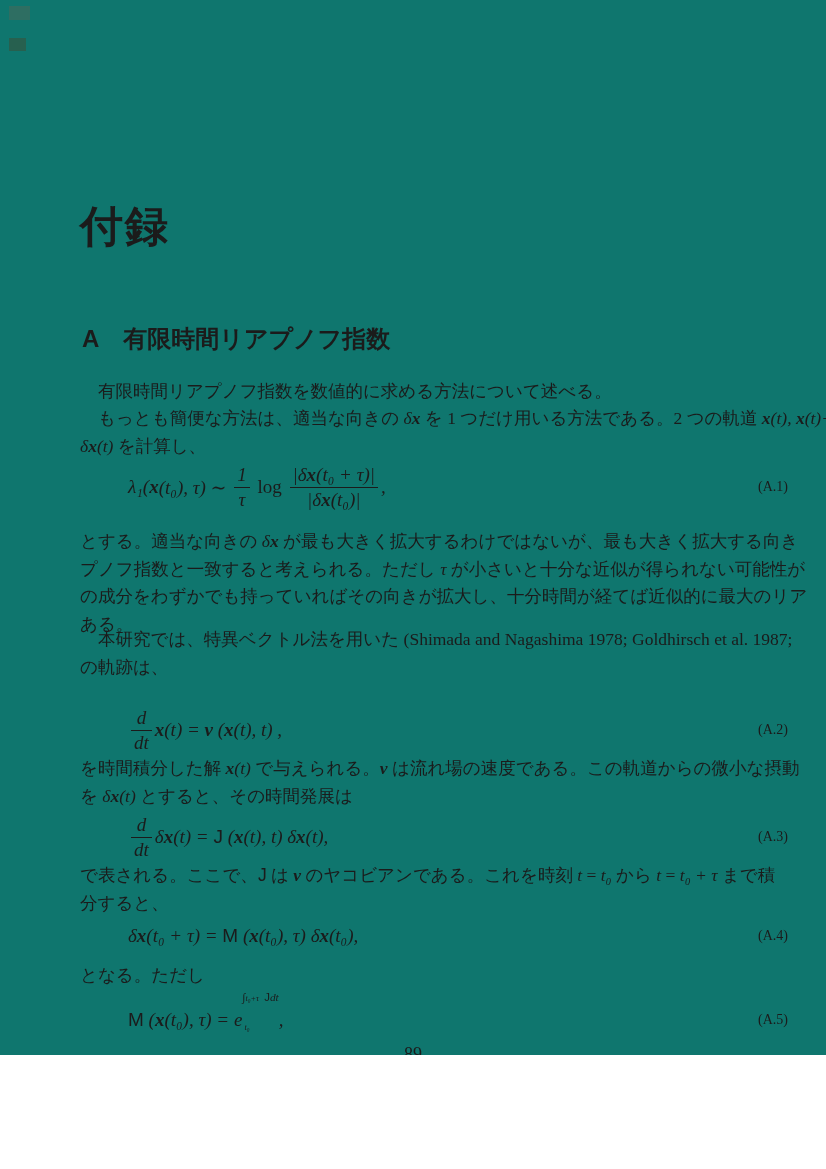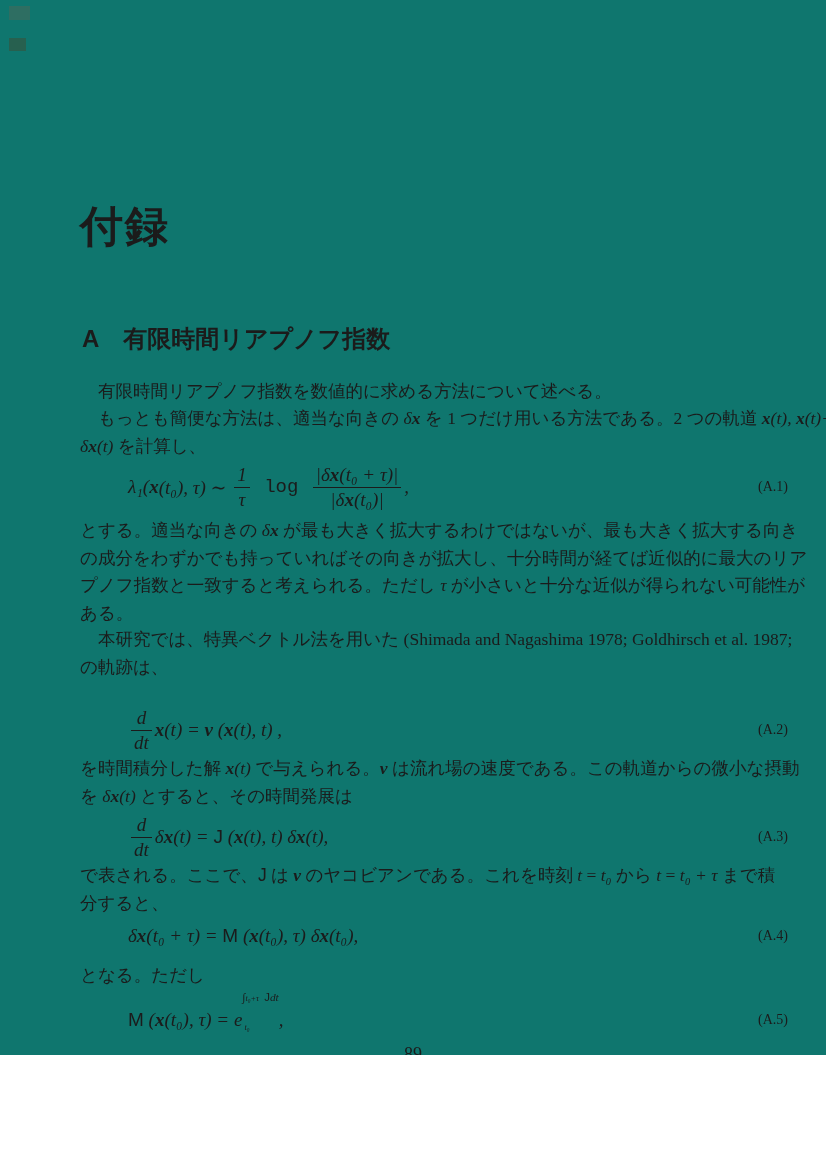--- a/index.html
+++ b/index.html
@@ -26,21 +26,21 @@
     display:flex;align-items:baseline;
   }
   .section-label{margin-right:24px;}
   .block{position:absolute;left:80px;width:708px;}
   .line{
     font-size:17.5px;line-height:27.5px;white-space:pre;
     color:#1b1b1b;
   }
   .line.indent{text-indent:18px;}
   .s-jp{font-family:"Liberation Serif","DejaVu Serif",serif;margin-top:39px;}
-  .s-rm{font-family:Liberation Mono, monospace;}
+  .s-rm{font-family:Liberation Serif, serif;}
   .s-it{font-family:"Liberation Serif","DejaVu Serif",serif;font-style:italic;}
   .s-bi{font-family:"Liberation Serif","DejaVu Serif",serif;font-style:italic;font-weight:700;}
   .s-sf{font-family:"Liberation Sans","DejaVu Sans",sans-serif;}
   .eq{position:absolute;left:80px;width:708px;display:flex;align-items:center;}
   .eq-body{
     display:flex;align-items:center;white-space:pre;
     margin-left:48px;font-size:19px;
   }
   .eq-tag{margin-left:auto;font-size:14px;font-family:"Liberation Serif","DejaVu Serif",serif;}
   .frac{display:inline-flex;flex-direction:column;align-items:center;margin:0 3px;}
@@ -77,24 +77,24 @@
   <div class="block" style="top:405px">
     <div class="line indent"><span class="s-jp">もっとも簡便な方法は、適当な向きの </span><span class="s-it">δ</span><span class="s-bi">x</span><span class="s-jp"> を 1 つだけ用いる方法である。2 つの軌道 </span><span class="s-bi">x</span><span class="s-it">(t), </span><span class="s-bi">x</span><span class="s-it">(t)+</span></div>
     <div class="line"><span class="s-it">δ</span><span class="s-bi">x</span><span class="s-it">(t)</span><span class="s-jp"> を計算し、</span></div>
   </div>
 
   <div class="eq" style="top:458px;height:58px">
     <span class="eq-body"><span class="s-it">λ₁(</span><span class="s-bi">x</span><span class="s-it">(t₀), τ) ∼ </span><span class="frac"><span class="fn"><span class="s-it">1</span></span><span class="fb"></span><span class="fd"><span class="s-it">τ</span></span></span><span class="s-rm"> log </span><span class="frac"><span class="fn"><span class="s-it">|δ</span><span class="s-bi">x</span><span class="s-it">(t₀ + τ)|</span></span><span class="fb"></span><span class="fd"><span class="s-it">|δ</span><span class="s-bi">x</span><span class="s-it">(t₀)|</span></span></span><span class="s-it">,</span></span>
     <span class="eq-tag">(A.1)</span>
   </div>
 
-  <div class="block" style="top:517px">
+  <div class="block" style="top:528px">
     <div class="line"><span class="s-jp">とする。適当な向きの </span><span class="s-it">δ</span><span class="s-bi">x</span><span class="s-jp"> が最も大きく拡大するわけではないが、最も大きく拡大する向き</span></div>
+    <div class="line"><span class="s-jp">プノフ指数と一致すると考えられる。ただし </span><span class="s-it">τ</span><span class="s-jp"> が小さいと十分な近似が得られない可能性が</span></div>
     <div class="line"><span class="s-jp">の成分をわずかでも持っていればその向きが拡大し、十分時間が経てば近似的に最大のリア</span></div>
-    <div class="line"><span class="s-jp">プノフ指数と一致すると考えられる。ただし </span><span class="s-it">τ</span><span class="s-jp"> が小さいと十分な近似が得られない可能性が</span></div>
     <div class="line"><span class="s-jp">ある。</span></div>
   </div>
 
   <div class="block" style="top:626px">
     <div class="line indent"><span class="s-jp">本研究では、特異ベクトル法を用いた (Shimada and Nagashima 1978; Goldhirsch et al. 1987;</span></div>
     <div class="line"><span class="s-jp">の軌跡は、</span></div>
   </div>
 
   <div class="eq" style="top:706px;height:48px">
     <span class="eq-body"><span class="frac"><span class="fn"><span class="s-it">d</span></span><span class="fb"></span><span class="fd"><span class="s-it">dt</span></span></span><span class="s-bi">x</span><span class="s-it">(t) = </span><span class="s-bi">v</span><span class="s-it"> (</span><span class="s-bi">x</span><span class="s-it">(t), t) ,</span></span>

